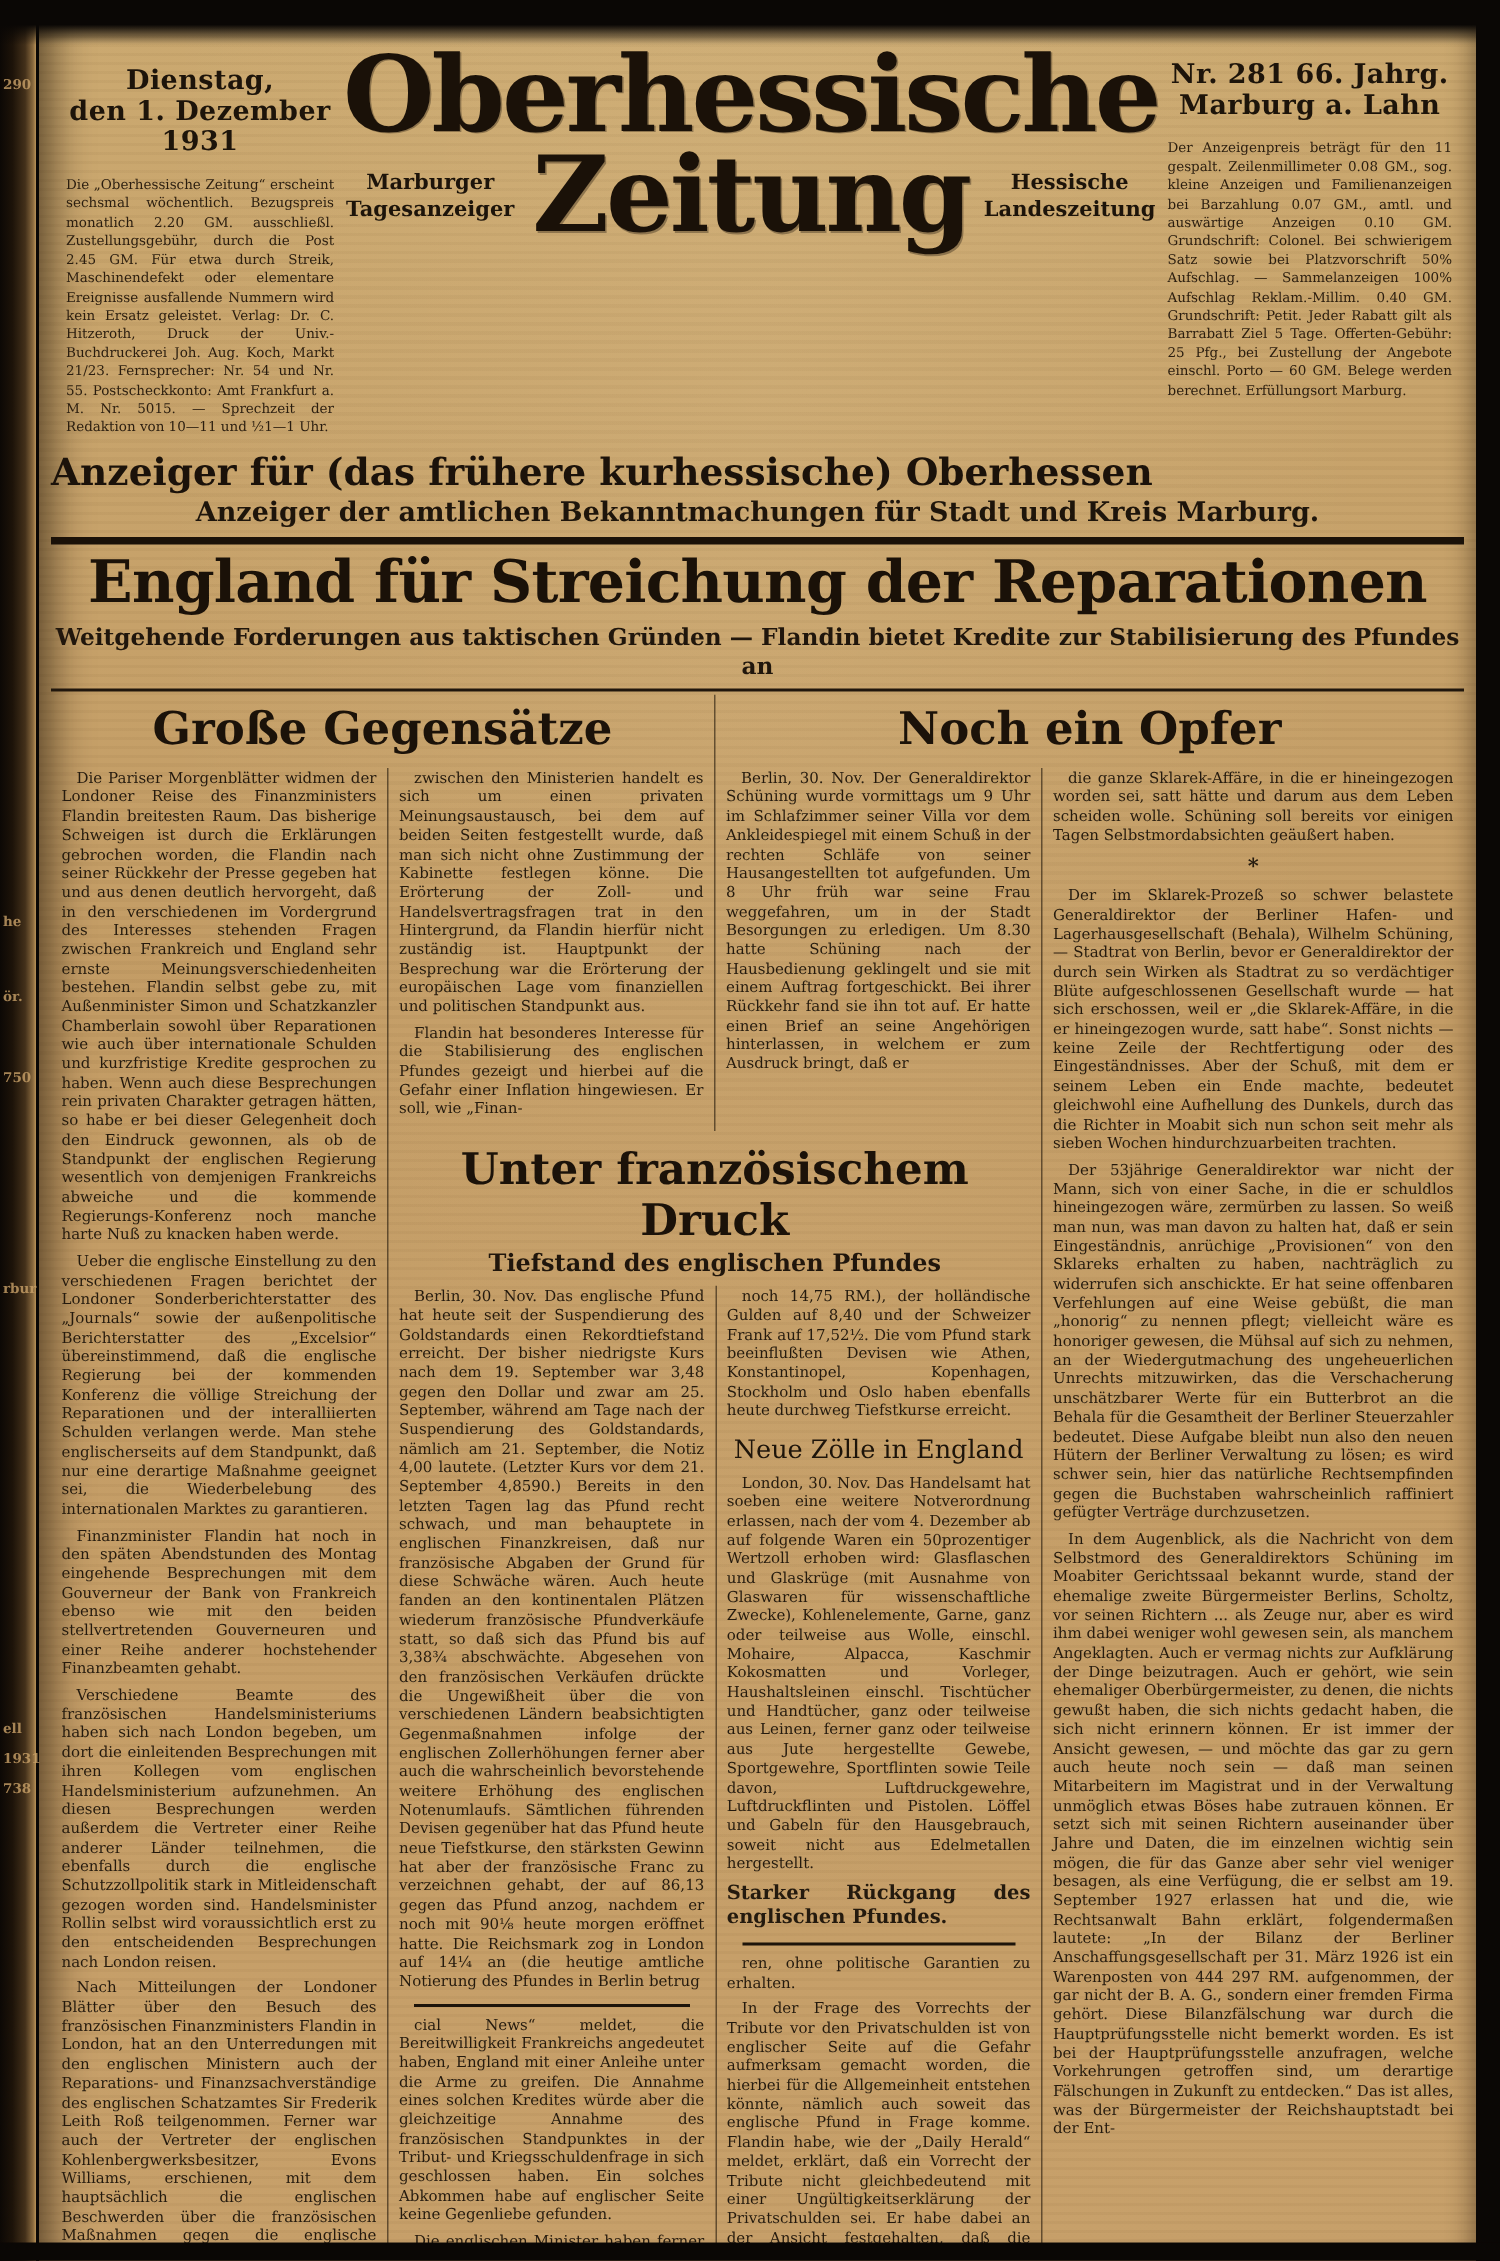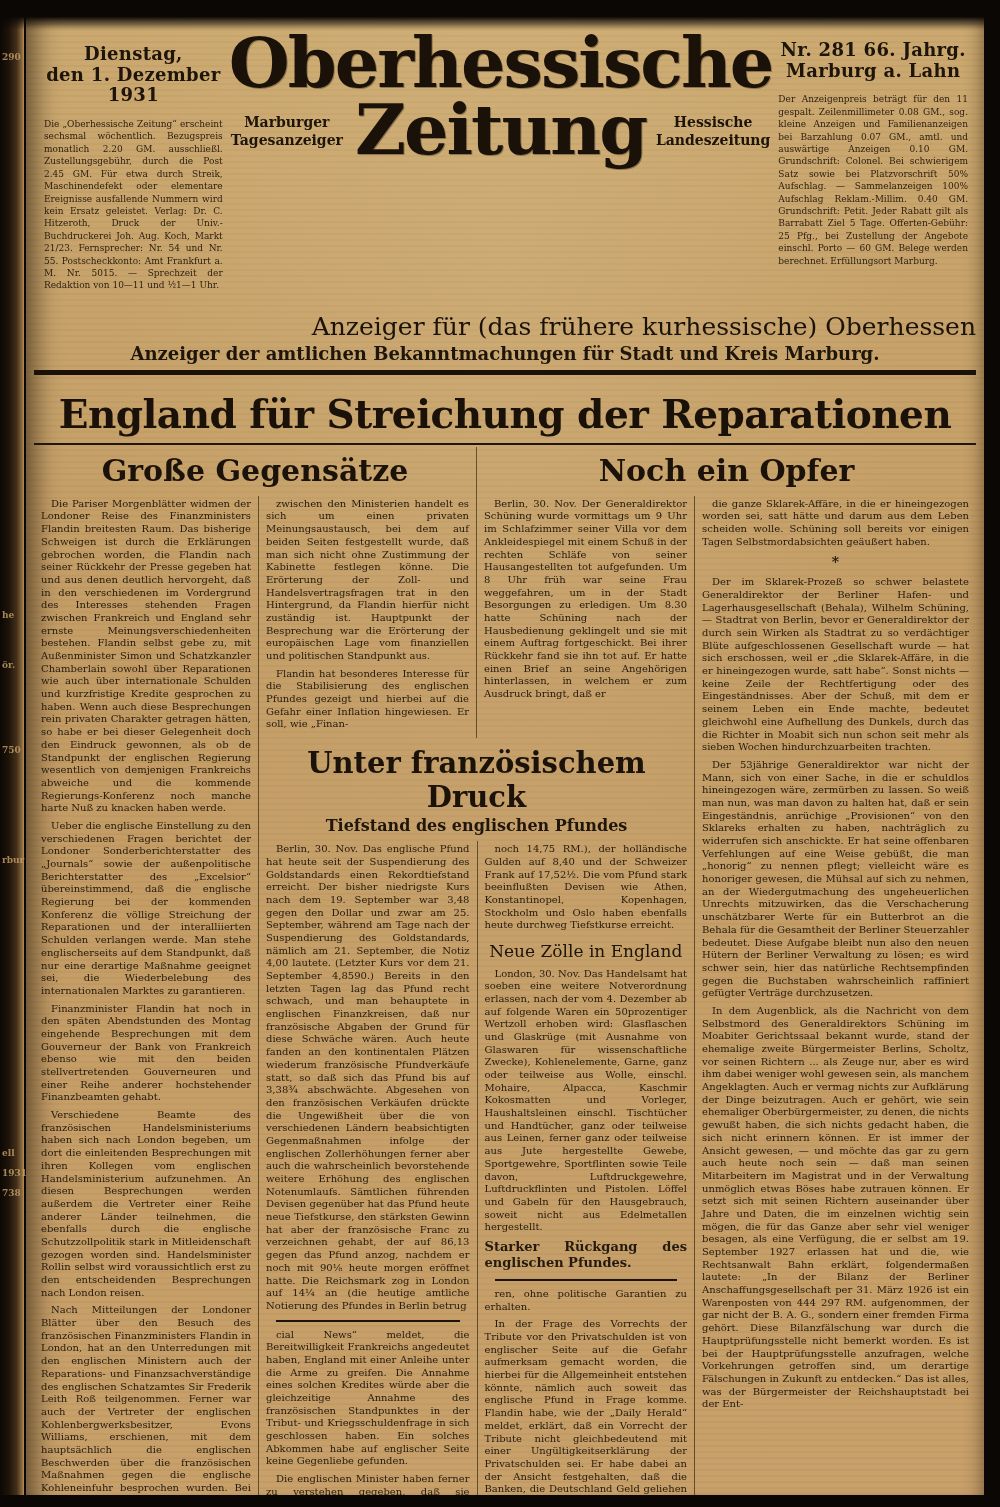--- a/index.html
+++ b/index.html
@@ -36,26 +36,26 @@
   .mh-center{ flex:1; text-align:center; }
   .dateline, .issueline { font-size:18px; font-weight:bold; text-align:center; line-height:1.15;
                           color:#1d140a; letter-spacing:.3px; }
   .small-print { margin-top:12px; font-size:9px; line-height:1.38; text-align:justify; color:#2a1d0f; }
   .title-line { font-weight:bold; font-size:70px; line-height:.95; color:#1a1108;
                 letter-spacing:-2px; text-shadow:1px 1px 0 rgba(26,17,8,.35); }
   .title-line2-wrap { position:relative; }
   .side-label { position:absolute; bottom:14px; font-size:14px; font-weight:bold; line-height:1.25; color:#1d140a; }
   .side-label.left  { left:2px;  text-align:center; }
   .side-label.right { right:2px; text-align:center; }
-  .subtitle1 { text-align:right; font-weight:normal; font-size:25px; margin-top:20px; color:#1b120a; }
+  .subtitle1 { text-align:left; font-weight:bold; font-size:25px; margin-top:8px; color:#1b120a; }
   .subtitle2 { text-align:center; font-weight:bold; font-size:18px; margin-top:2px; color:#1e150b; }
   .thick-rule { height:5px; background:#1a1108; margin-top:6px; }
 
   
-  .lead-headline { text-align:center; font-size:39px; font-weight:bold; color:#1a1108; margin-top:16px; letter-spacing:-.5px; }
+  .lead-headline { text-align:center; font-size:39px; font-weight:bold; color:#1a1108; margin-top:2px; letter-spacing:-.5px; }
   .lead-subhead  { text-align:center; font-size:15.5px; font-weight:bold; color:#20160c; margin-top:4px; }
   .thin-rule { height:2px; background:#20160c; margin-top:6px; }
 
   
   .body-grid { flex:1; overflow:hidden; display:grid; margin-top:2px;
                grid-template-columns:224px 218px 218px 1fr; grid-template-rows:auto auto 1fr; }
   .vline { border-left:1px solid rgba(32,21,9,.6); }
   .sec-head { text-align:center; font-size:30px; font-weight:bold; color:#1b1209; padding:6px 0 8px 0; }
   .sec-head.span12 { grid-column:1/3; grid-row:1; }
   .sec-head.span34 { grid-column:3/5; grid-row:1; position:relative; }
@@ -113,20 +113,21 @@
         </div>
         <p class="small-print">Der Anzeigenpreis beträgt für den 11 gespalt. Zeilenmillimeter 0.08 GM., sog. kleine Anzeigen und Familienanzeigen bei Barzahlung 0.07 GM., amtl. und auswärtige Anzeigen 0.10 GM. Grundschrift: Colonel. Bei schwierigem Satz sowie bei Platzvorschrift 50% Aufschlag. — Sammelanzeigen 100% Aufschlag Reklam.-Millim. 0.40 GM. Grundschrift: Petit. Jeder Rabatt gilt als Barrabatt Ziel 5 Tage. Offerten-Gebühr: 25 Pfg., bei Zustellung der Angebote einschl. Porto — 60 GM. Belege werden berechnet. Erfüllungsort Marburg.</p>
       </div>
     </header>
 
     <div class="subtitle1">Anzeiger für (das frühere kurhessische) Oberhessen</div>
     <div class="subtitle2">Anzeiger der amtlichen Bekanntmachungen für Stadt und Kreis Marburg.</div>
     <div class="thick-rule"></div>
 
     <h1 class="lead-headline">England für Streichung der Reparationen</h1>
+    <div class="lead-subhead">Weitgehende Forderungen aus taktischen Gründen — Flandin bietet Kredite zur Stabilisierung des Pfundes an</div>
     <div class="thin-rule"></div>
 
     <div class="body-grid">
 
       <h2 class="sec-head span34 vline">Noch ein Opfer</h2>
 
       <h2 class="sec-head span12">Große Gegensätze</h2>
 
       <div class="col col1">
         <p>Die Pariser Morgenblätter widmen der Londoner Reise des Finanzministers Flandin breitesten Raum. Das bisherige Schweigen ist durch die Erklärungen gebrochen worden, die Flandin nach seiner Rückkehr der Presse gegeben hat und aus denen deutlich hervorgeht, daß in den verschiedenen im Vordergrund des Interesses stehenden Fragen zwischen Frankreich und England sehr ernste Meinungsverschiedenheiten bestehen. Flandin selbst gebe zu, mit Außenminister Simon und Schatzkanzler Chamberlain sowohl über Reparationen wie auch über internationale Schulden und kurzfristige Kredite gesprochen zu haben. Wenn auch diese Besprechungen rein privaten Charakter getragen hätten, so habe er bei dieser Gelegenheit doch den Eindruck gewonnen, als ob de Standpunkt der englischen Regierung wesentlich von demjenigen Frankreichs abweiche und die kommende Regierungs-Konferenz noch manche harte Nuß zu knacken haben werde.</p>
@@ -175,21 +176,21 @@
         <p>In dem Augenblick, als die Nachricht von dem Selbstmord des Generaldirektors Schüning im Moabiter Gerichtssaal bekannt wurde, stand der ehemalige zweite Bürgermeister Berlins, Scholtz, vor seinen Richtern ... als Zeuge nur, aber es wird ihm dabei weniger wohl gewesen sein, als manchem Angeklagten. Auch er vermag nichts zur Aufklärung der Dinge beizutragen. Auch er gehört, wie sein ehemaliger Oberbürgermeister, zu denen, die nichts gewußt haben, die sich nichts gedacht haben, die sich nicht erinnern können. Er ist immer der Ansicht gewesen, — und möchte das gar zu gern auch heute noch sein — daß man seinen Mitarbeitern im Magistrat und in der Verwaltung unmöglich etwas Böses habe zutrauen können. Er setzt sich mit seinen Richtern auseinander über Jahre und Daten, die im einzelnen wichtig sein mögen, die für das Ganze aber sehr viel weniger besagen, als eine Verfügung, die er selbst am 19. September 1927 erlassen hat und die, wie Rechtsanwalt Bahn erklärt, folgendermaßen lautete: „In der Bilanz der Berliner Anschaffungsgesellschaft per 31. März 1926 ist ein Warenposten von 444 297 RM. aufgenommen, der gar nicht der B. A. G., sondern einer fremden Firma gehört. Diese Bilanzfälschung war durch die Hauptprüfungsstelle nicht bemerkt worden. Es ist bei der Hauptprüfungsstelle anzufragen, welche Vorkehrungen getroffen sind, um derartige Fälschungen in Zukunft zu entdecken.“ Das ist alles, was der Bürgermeister der Reichshauptstadt bei der Ent-</p>
       </div>
 
     </div>
   </div>
 
   <div class="gutter">
     <span class="frag" style="top:52px">290</span>
     <span class="frag" style="top:610px">he</span>
     <span class="frag" style="top:660px">ör.</span>
-    <span class="frag" style="top:745px">750</span>
+    <span class="frag" style="top:714px">750</span>
     <span class="frag" style="top:855px">rbur</span>
     <span class="frag" style="top:1148px">ell</span>
     <span class="frag" style="top:1168px">1931</span>
     <span class="frag" style="top:1188px">738</span>
   </div>
 
   <div class="top-bar"></div>
   <div class="right-bar"></div>
   <div class="bottom-bar"></div>
 </div>

